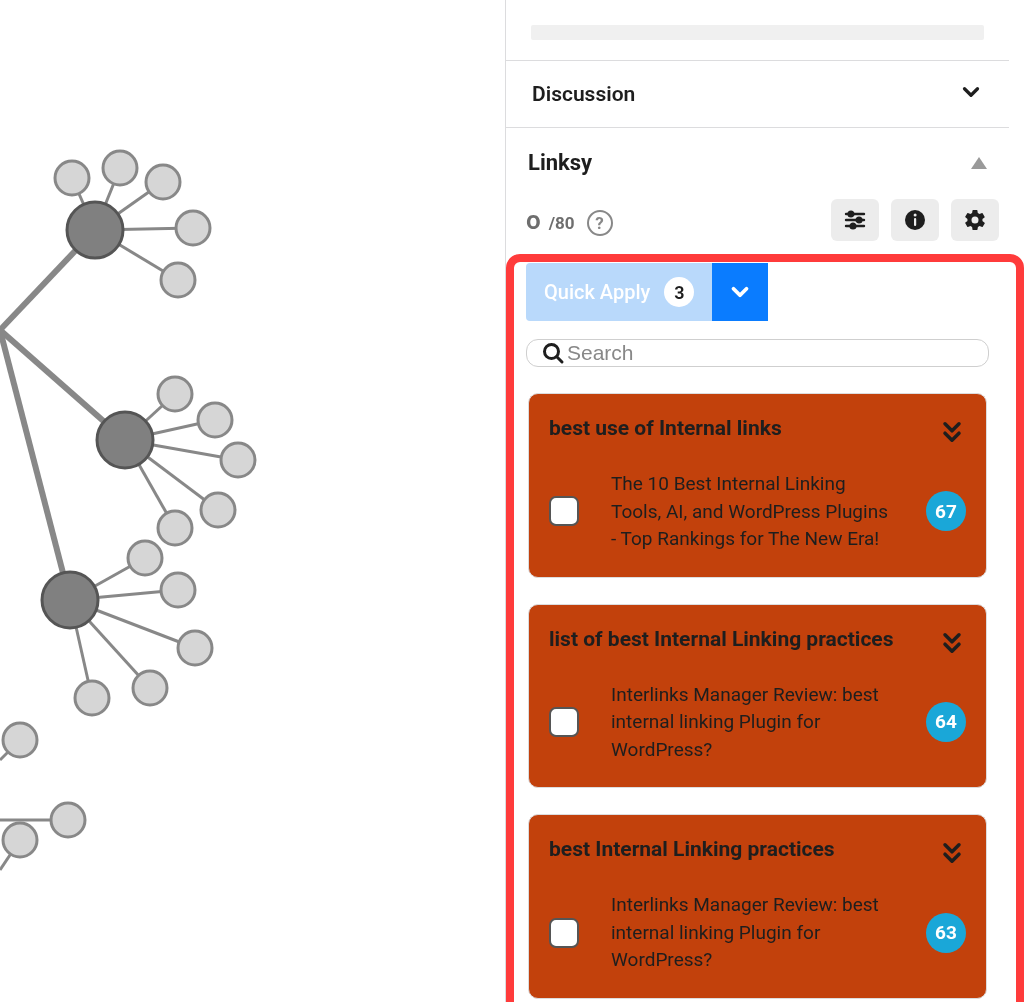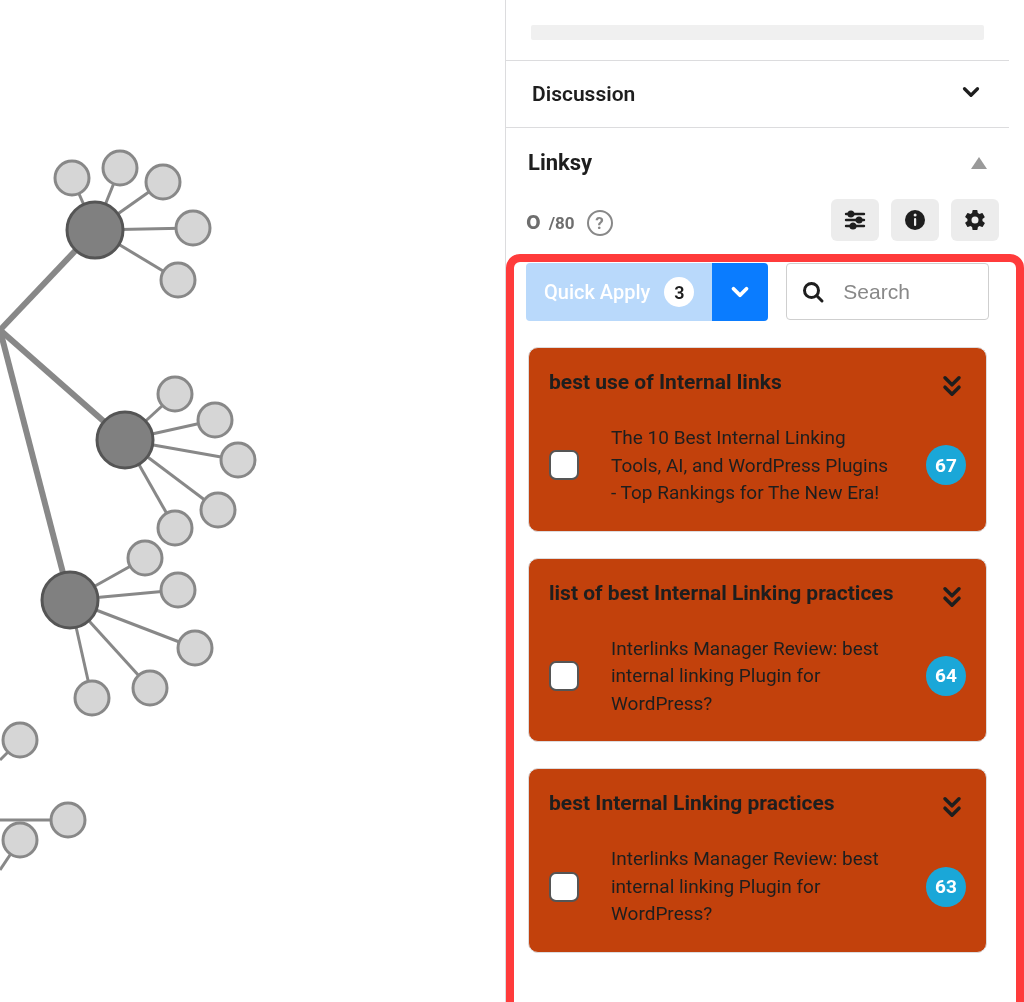--- a/index.html
+++ b/index.html
@@ -152,20 +152,21 @@
     cursor: pointer;
   }
 
   
   .control-row {
     display: flex;
     gap: 18px;
     margin-bottom: 26px;
     margin-left: -2px;
     margin-right: -2px;
+    flex-direction: column;
   }
 
   .quick-apply {
     display: flex;
     align-items: stretch;
     border-radius: 4px;
     overflow: hidden;
     height: 58px;
     flex: 0 0 auto;
   }
@@ -196,25 +197,24 @@
     width: 56px;
     display: flex;
     align-items: center;
     justify-content: center;
     cursor: pointer;
   }
 
   .search-box {
     flex: 1;
     border: 1px solid #cfcfcf;
-    border-radius: 4px;
+    border-radius: 12px;
     display: flex;
     align-items: center;
     padding: 0 14px;
-    gap: 16px;
     overflow: hidden;
     height: 57px;
   }
   .search-box input {
     flex:1;
     border: none;
     outline: none;
     font-size: 21px;
     color: #555;
     background: transparent;

